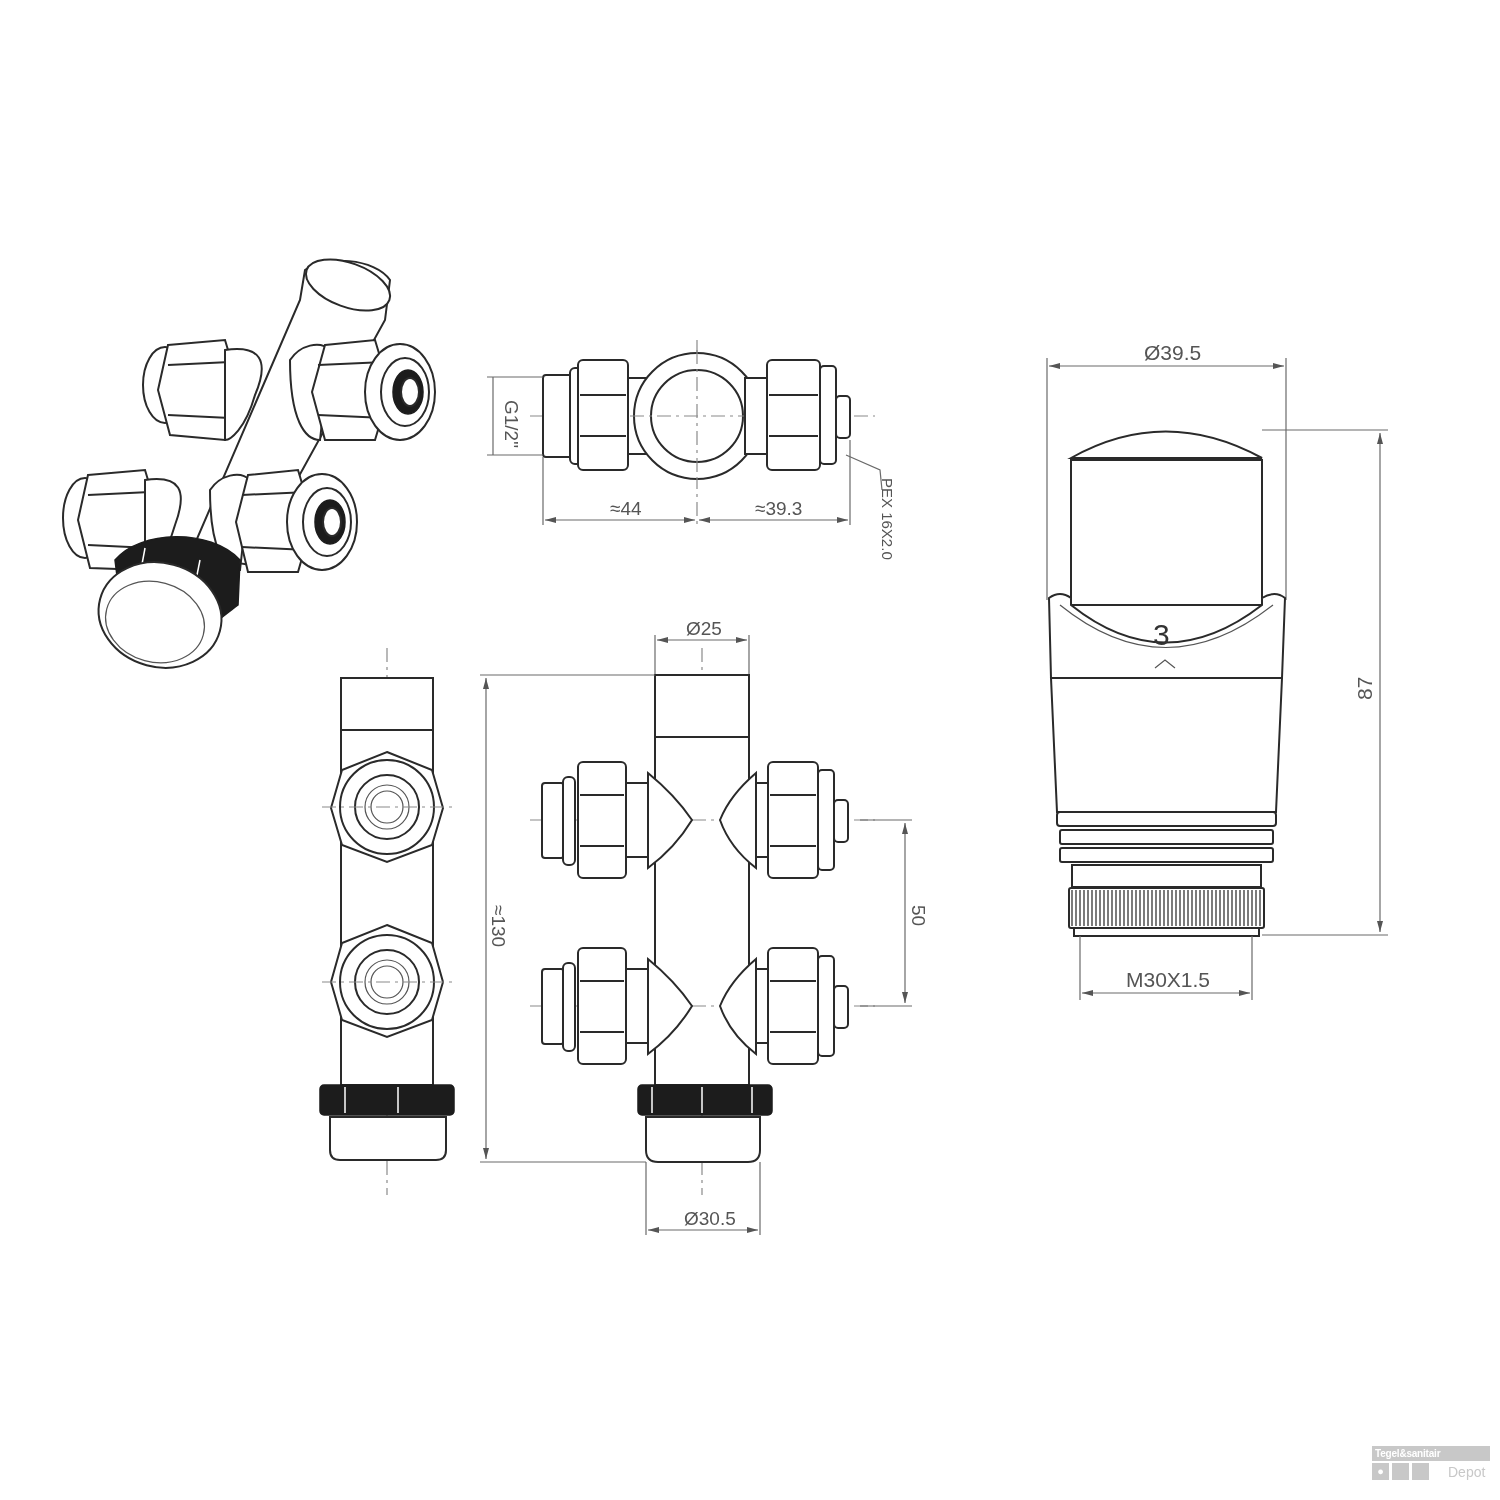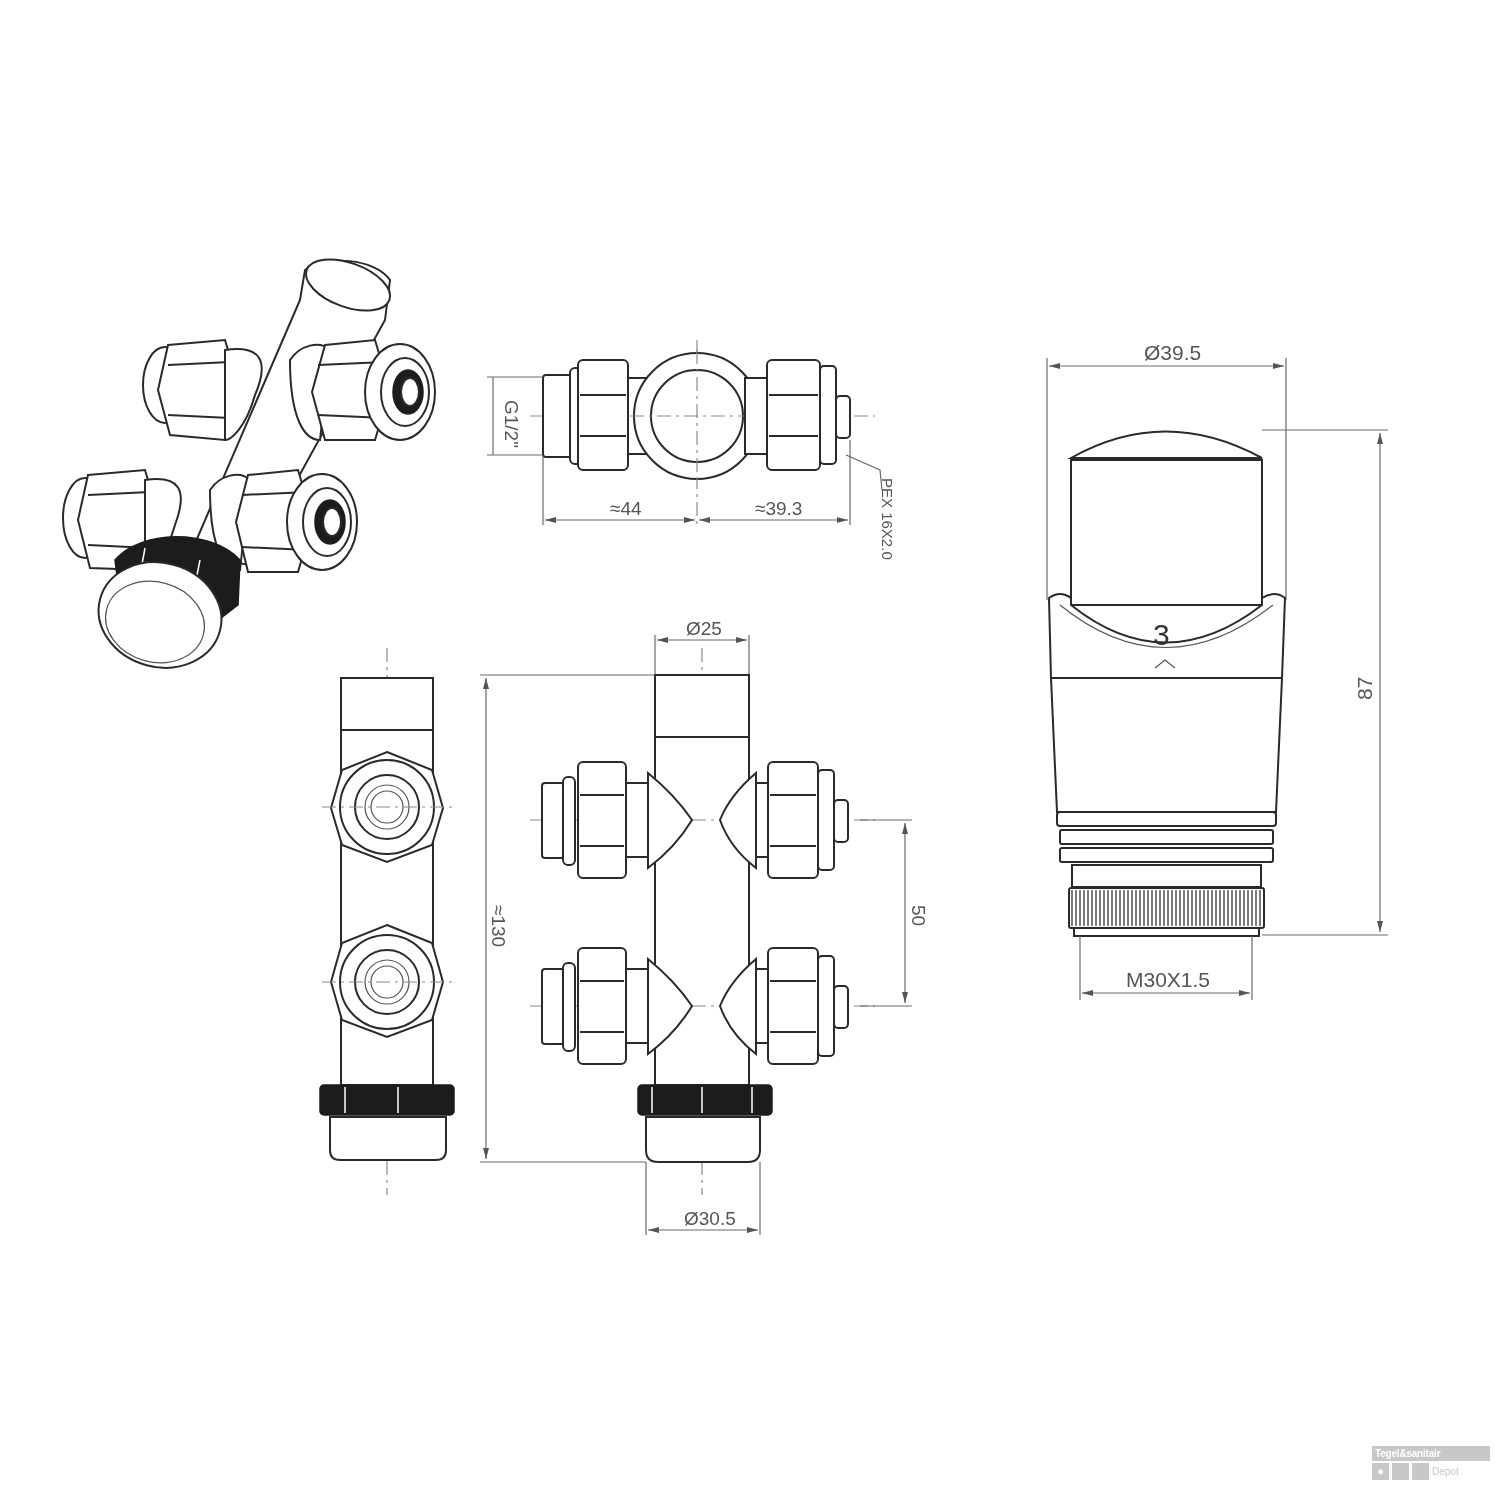--- a/index.html
+++ b/index.html
@@ -10,21 +10,21 @@
   .fillw { fill:#fff; stroke:#2a2a2a; stroke-width:2; }
   .center { fill:none; stroke:#8a8a8a; stroke-width:1.2; stroke-dasharray:14 5 3 5; }
   .dim { fill:none; stroke:#6a6a6a; stroke-width:1.2; }
   .dimtxt { font-family:"Liberation Sans Narrow","Liberation Sans", sans-serif; fill:#555; font-size:19px; }
   .dark { fill:#1c1c1c; stroke:#1c1c1c; stroke-width:1.5; }
   .num { font-family:"Liberation Sans", sans-serif; fill:#333; font-size:30px; }
   .logo { position:absolute; left:1372px; top:1446px; width:118px; }
   .logo-top { background:#c8c8c8; color:#fff; font-weight:bold; font-size:10px; padding:2px 3px; letter-spacing:-0.2px; white-space:nowrap; }
   .logo-bot { display:flex; gap:3px; margin-top:2px; align-items:center; }
   .logo-sq { width:17px; height:17px; background:#c8c8c8; color:#fff; font-size:11px; text-align:center; line-height:17px; }
-  .logo-depot { color:#c8c8c8; font-size:10px; margin-left:0; }
+  .logo-depot { color:#c8c8c8; font-size:14px; margin-left:16px; }
 </style>
 </head>
 <body>
 
 <svg id="drawing" viewBox="0 0 1500 1500" xmlns="http://www.w3.org/2000/svg">
 
   <g>
 
     <path class="fillw" d="M305 270 C325 255 375 258 390 280 L385 320 L250 565 L190 555 L300 300 Z"></path>
     <ellipse class="fillw" cx="348" cy="285" rx="44" ry="22" transform="rotate(20 348 285)"></ellipse>

